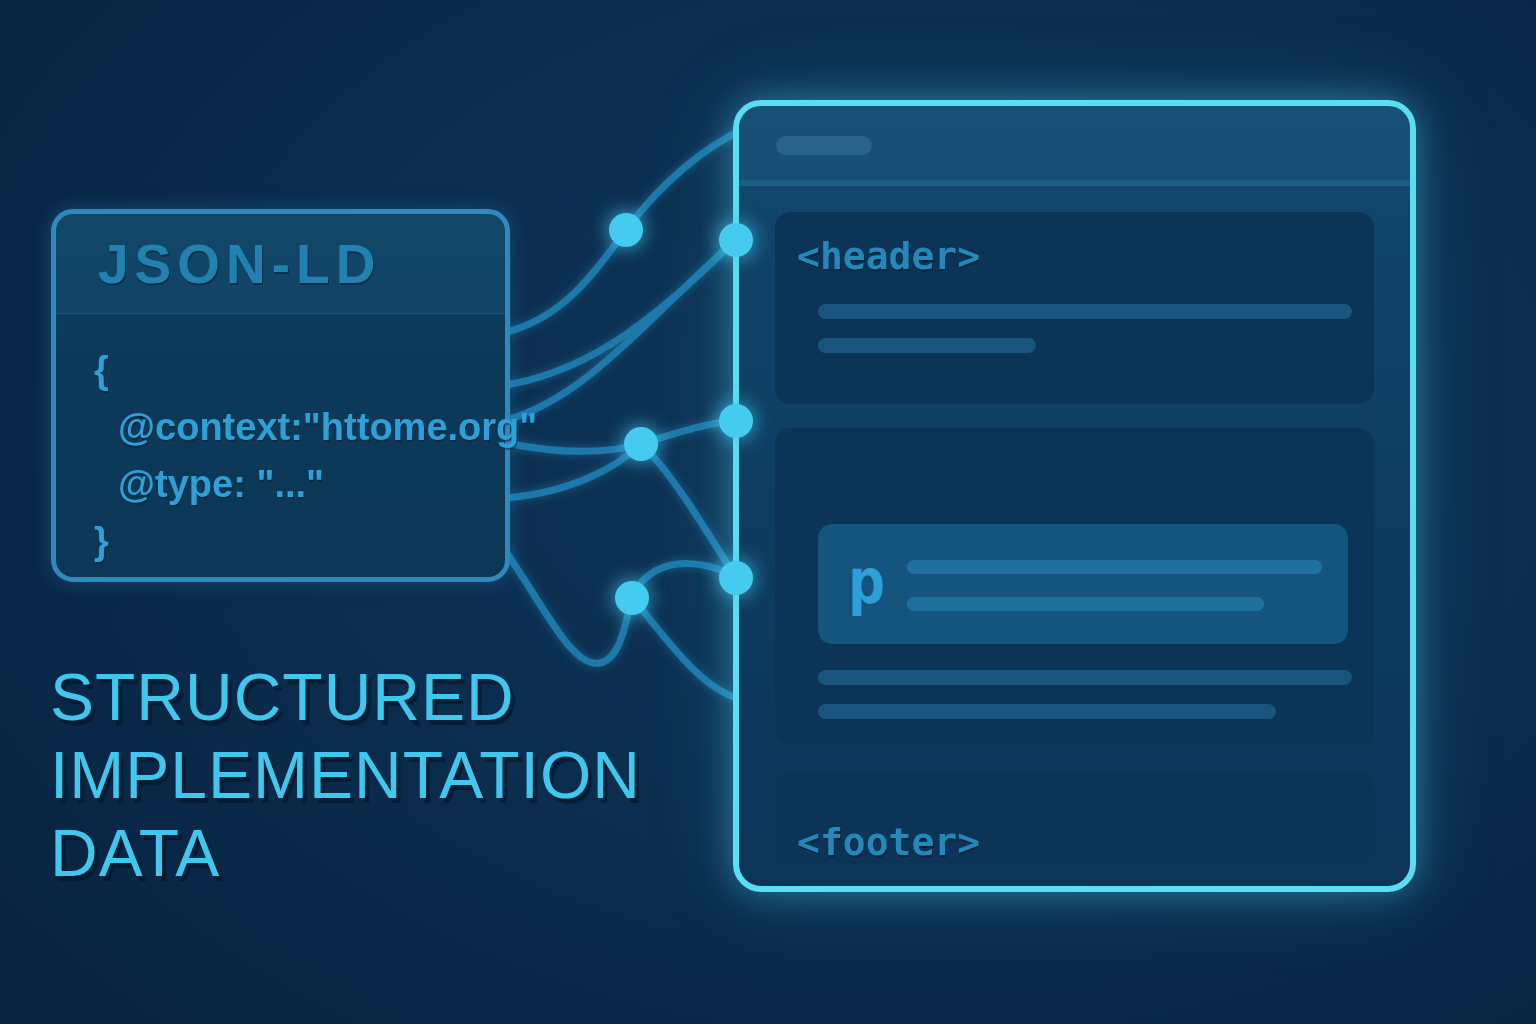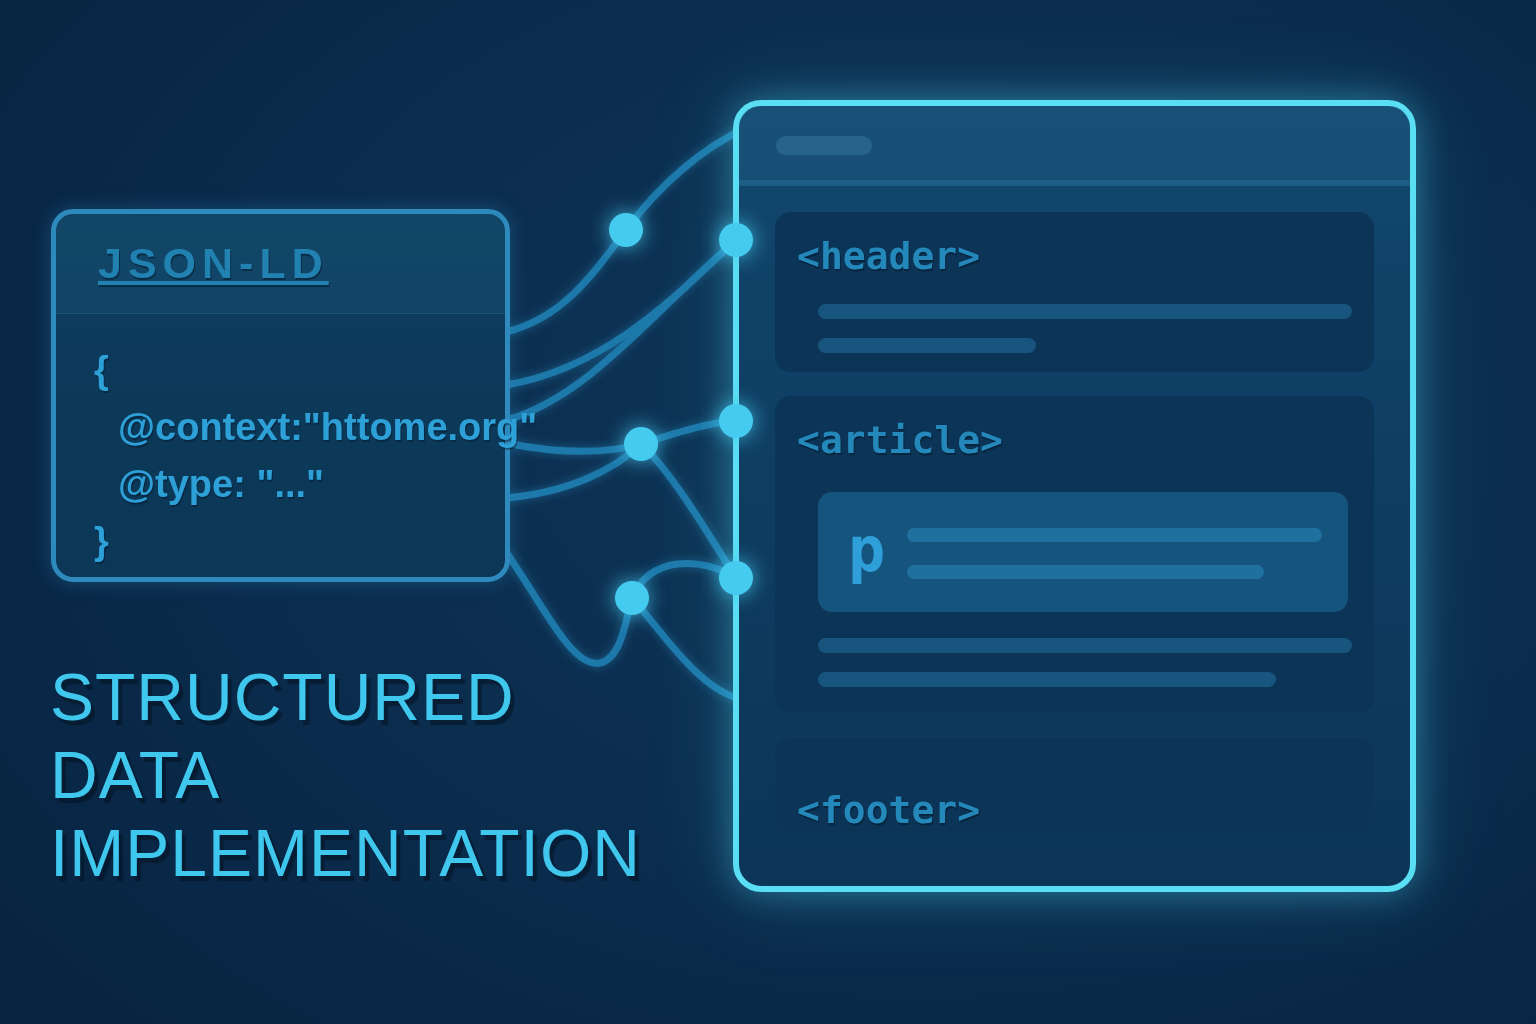--- a/index.html
+++ b/index.html
@@ -19,38 +19,38 @@
     position:absolute;left:51px;top:209px;width:459px;height:373px;z-index:2;
     box-sizing:border-box;border:5px solid #2e8abc;border-radius:22px;
     background:linear-gradient(180deg,#0f3f5f 0%,#0d3a5a 40%,#0c3756 100%);
     box-shadow:0 0 18px rgba(46,138,188,.35);
   }
   .json-titlebar{
     height:99px;display:flex;align-items:center;padding-left:42px;
     background:rgba(36,110,155,.16);border-radius:16px 16px 0 0;
     border-bottom:1px solid rgba(130,205,240,.10);
   }
-  .json-title{font-size:43px;font-weight:700;letter-spacing:6px;color:#2181b1;
-    text-shadow:1px 2px 0 rgba(4,22,40,.5);text-decoration:underline;}
+  .json-title{font-size:55px;font-weight:700;letter-spacing:6px;color:#2181b1;
+    text-shadow:1px 2px 0 rgba(4,22,40,.5);}
   .json-code{padding:28px 0 0 38px;font-size:38px;line-height:57px;font-weight:600;color:#2ea0d8;
     text-shadow:1px 2px 0 rgba(4,22,40,.45);}
   .json-code .indent{margin-left:24px;}
   
   .browser{
     position:absolute;left:733px;top:100px;width:683px;height:792px;z-index:2;
     box-sizing:border-box;border:6px solid #5adef4;border-radius:28px;
     background:linear-gradient(180deg,#13496e 0%,#104268 22%,#0e3c60 55%,#0c3558 100%);
     box-shadow:0 0 34px rgba(80,216,245,.40), 0 0 90px rgba(80,216,245,.16);
   }
   .topbar{position:relative;height:74px;background:rgba(40,110,155,.22);border-radius:20px 20px 0 0;}
   .topbar-pill{position:absolute;left:37px;top:30px;width:96px;height:19px;border-radius:10px;background:#27648c;}
   .topbar-divider{height:6px;background:#1d5e86;}
   .page-body{padding:0 36px;}
   .panel{position:relative;background:#0c3456;border-radius:16px;box-sizing:border-box;}
-  .panel-header{margin-top:26px;height:160px;}
+  .panel-header{margin-top:26px;height:192px;}
   .panel-article{margin-top:24px;height:317px;}
   .panel-footer{margin-top:25px;height:94px;display:flex;align-items:flex-end;padding-left:22px;}
   .tag-label{font-family:"DejaVu Sans Mono", monospace;font-size:38px;font-weight:600;color:#2489ba;
     text-shadow:1px 2px 0 rgba(4,22,40,.5);}
   .panel-header .tag-label,.panel-article .tag-label{position:absolute;left:22px;top:22px;}
   .bar{position:absolute;border-radius:8px;background:#17547e;height:15px;}
   .hdr-bar1{left:43px;top:92px;width:534px;}
   .hdr-bar2{left:43px;top:126px;width:218px;}
   .art-bar1{left:43px;top:242px;width:534px;}
   .art-bar2{left:43px;top:276px;width:458px;}
@@ -101,21 +101,20 @@
     <div class="topbar-divider"></div>
     <div class="page-body">
 
       <div class="panel panel-header">
         <span class="tag-label">&lt;header&gt;</span>
         <div class="bar hdr-bar1"></div>
         <div class="bar hdr-bar2"></div>
       </div>
 
       <div class="panel panel-article">
-        <span class="tag-label">&lt;article&gt;</span>
         <div class="p-box">
           <span class="p-label">p</span>
           <div class="p-bar p-bar1"></div>
           <div class="p-bar p-bar2"></div>
         </div>
         <div class="bar art-bar1"></div>
         <div class="bar art-bar2"></div>
       </div>
 
       <div class="panel panel-footer">
@@ -129,17 +128,17 @@
     <circle cx="626" cy="230" r="17"></circle>
     <circle cx="641" cy="444" r="17"></circle>
     <circle cx="632" cy="598" r="17"></circle>
     <circle cx="736" cy="240" r="17"></circle>
     <circle cx="736" cy="421" r="17"></circle>
     <circle cx="736" cy="578" r="17"></circle>
   </svg>
 
   <div class="big-title">
     <div>STRUCTURED</div>
+    <div>IMPLEMENTATION</div>
     <div>DATA</div>
-    <div>IMPLEMENTATION</div>
   </div>
 
 </div>
 
 </body></html>

